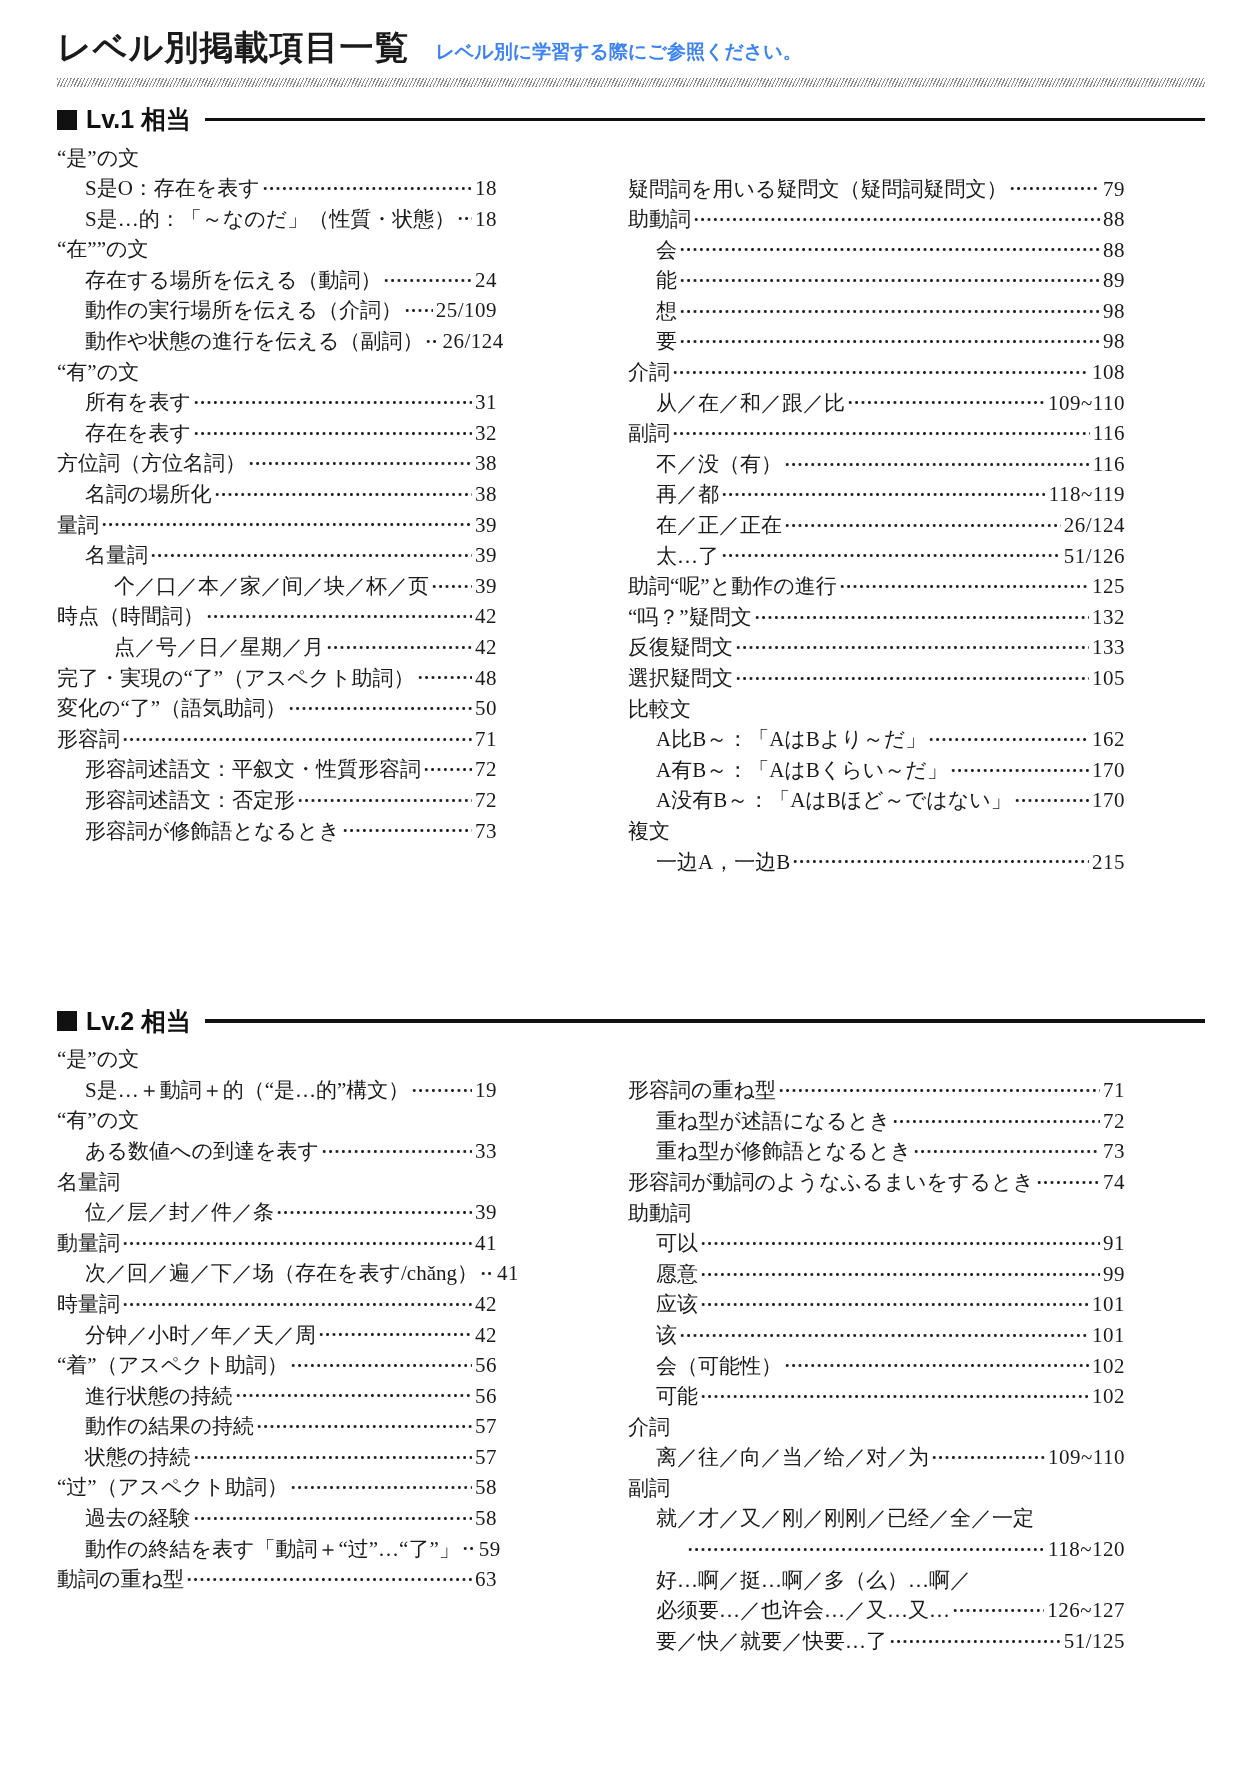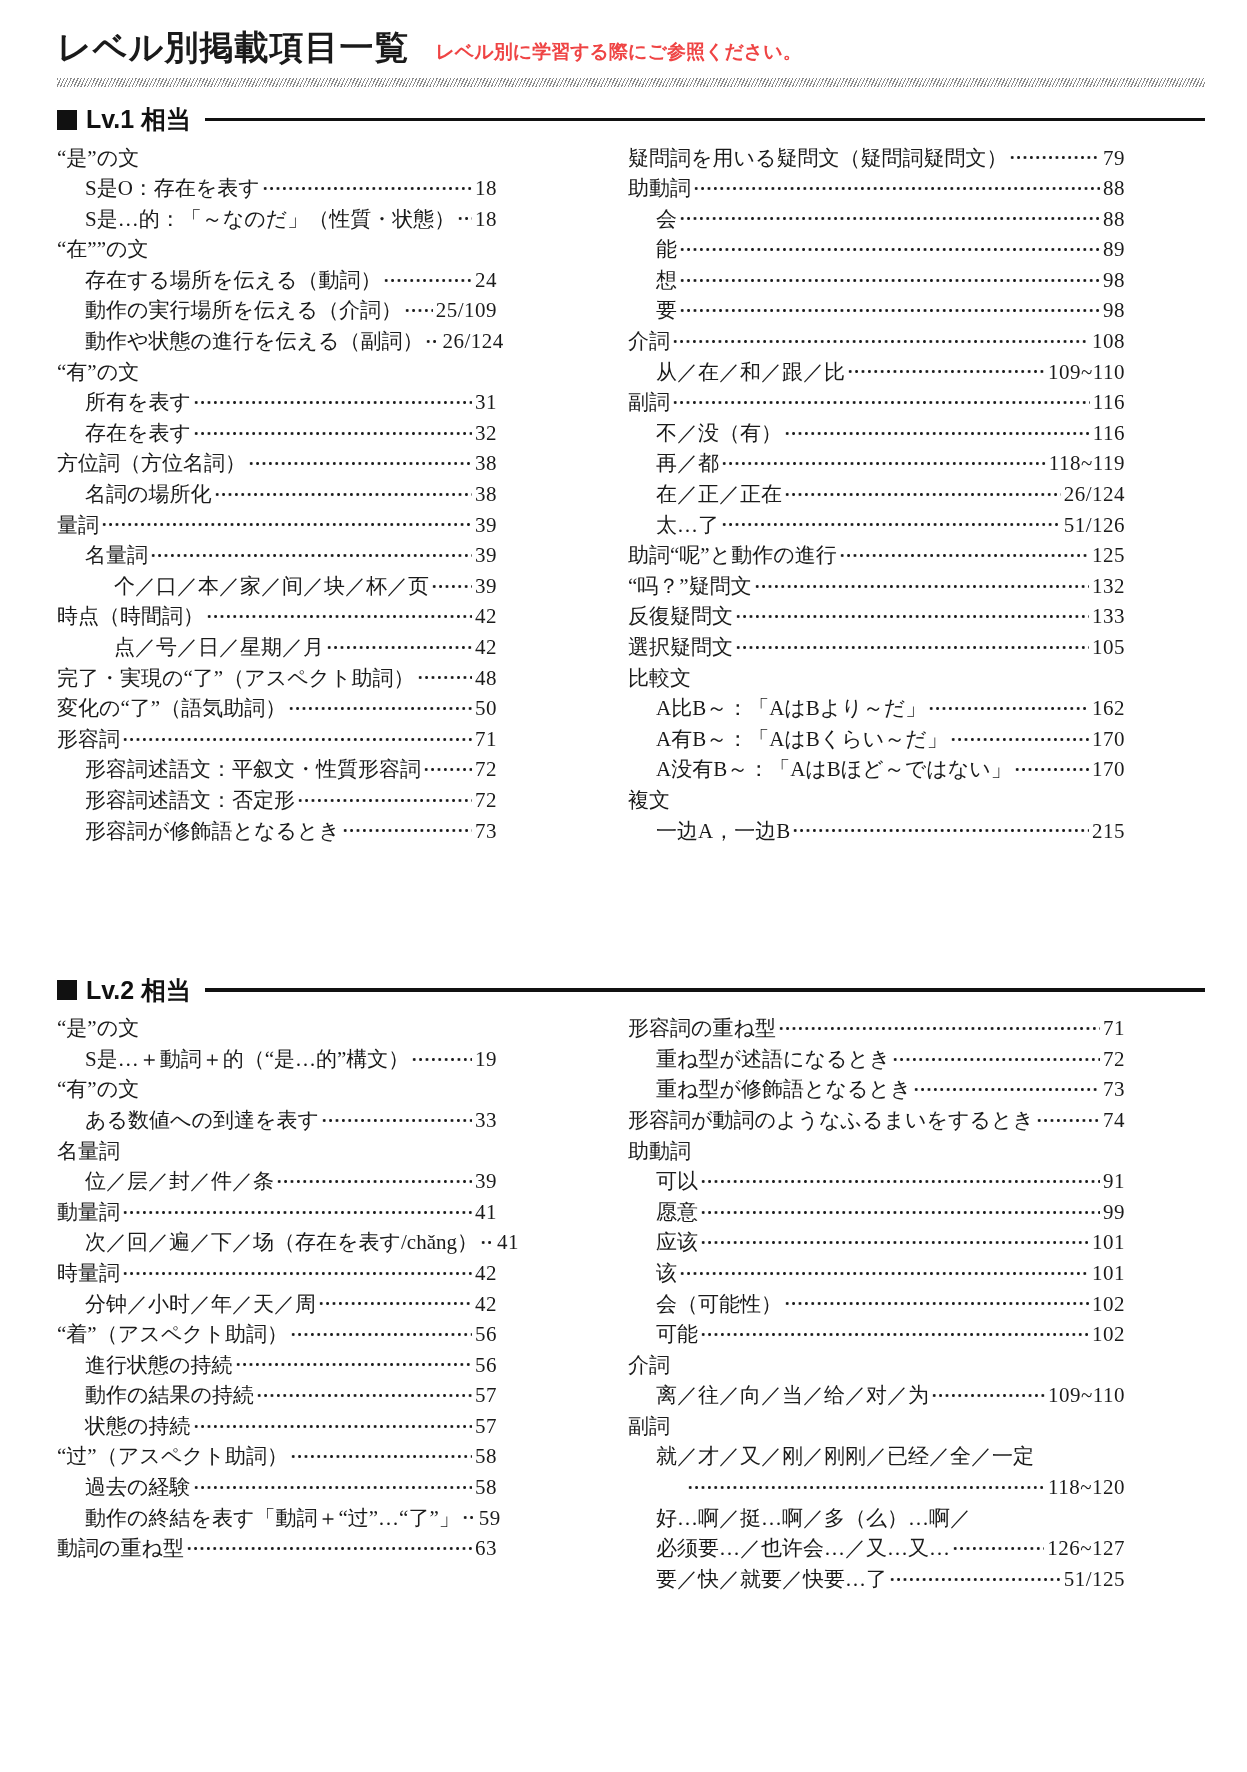--- a/index.html
+++ b/index.html
@@ -13,40 +13,40 @@
     font-family:"Liberation Serif","DejaVu Serif",serif;
   }
   
   .hdr{display:flex;align-items:flex-end;width:1148px;}
   .hdr h1{
     margin:0;font-size:34px;line-height:1.25;font-weight:bold;
     font-family:"Liberation Sans","DejaVu Sans",sans-serif;letter-spacing:1px;
   }
   .hdr .sub{
     margin:0 0 4px 26px;font-size:19px;font-weight:bold;
-    font-family:"Liberation Sans","DejaVu Sans",sans-serif;color:#ef4444;
+    font-family:"Liberation Sans","DejaVu Sans",sans-serif;color:#3b82f6;
   }
   .hatch{
     width:1148px;height:9px;margin-top:9px;
     background:repeating-linear-gradient(115deg,#8a8a8a 0,#8a8a8a 1.1px,#ffffff 1.1px,#ffffff 3.1px);
   }
   
   .sec{margin-top:17px;}
   .sec + .sec{margin-top:128px;}
   .sec-head{display:flex;align-items:center;width:1148px;height:32px;text-align:center;}
   .sq{width:20px;height:20px;background:#111;flex:0 0 auto;margin-right:9px;}
   .sec-title{
     font-family:"Liberation Sans","DejaVu Sans",sans-serif;
     font-size:25px;font-weight:bold;color:#111;white-space:nowrap;
   }
   .sec-rule{flex:1 1 auto;height:3.5px;background:#111;margin-left:14px;}
   .cols{display:flex;margin-top:7px;}
   .col{flex:0 0 auto;}
   .col:nth-child(1){width:440px;margin-right:131px;text-align:right;}
-  .col:nth-child(2){width:497px;}
+  .col:nth-child(2){width:497px;margin-top:31px;}
   
   .row{
     display:flex;align-items:baseline;
     font-size:21px;line-height:30.6px;white-space:nowrap;
   }
   .row .t{flex:0 0 auto;white-space:pre;}
   .row .p{flex:0 0 auto;margin-left:3px;letter-spacing:0.5px;}
   .row .leader{
     flex:1 1 auto;min-width:14px;align-self:center;height:21px;margin-left:2px;
     background-image:radial-gradient(circle,#1b1b1b 1.25px,rgba(0,0,0,0) 1.55px);

